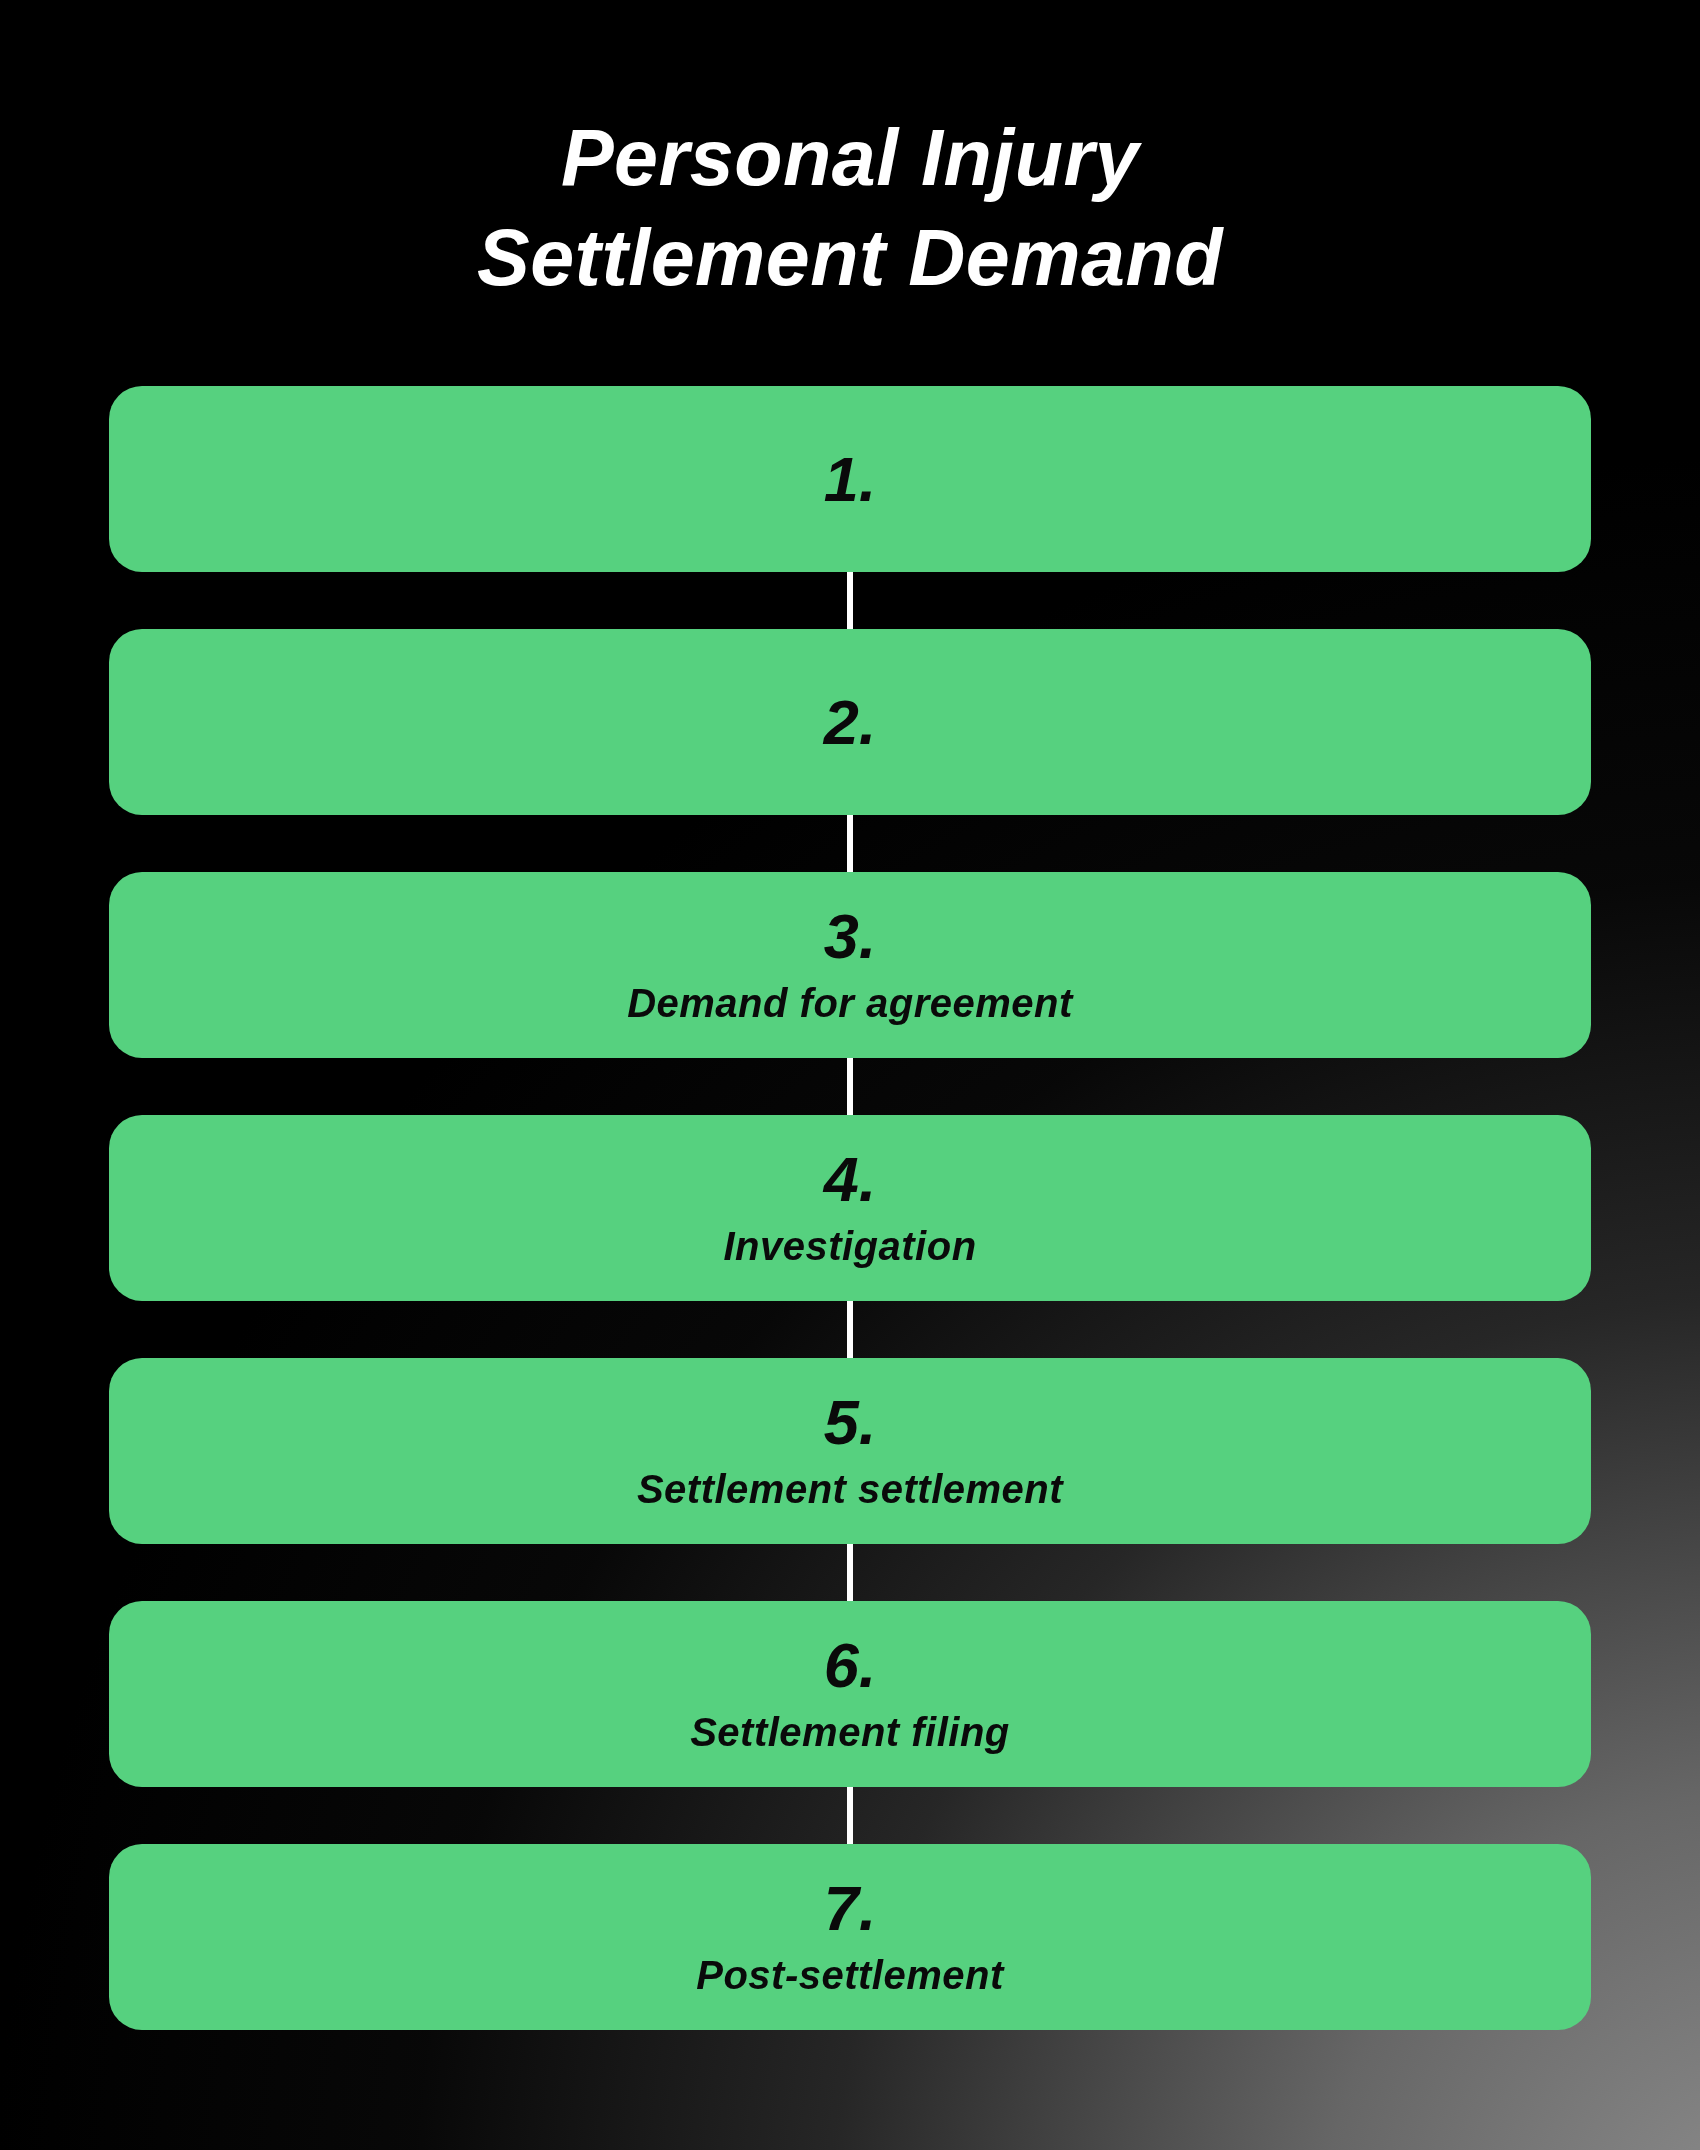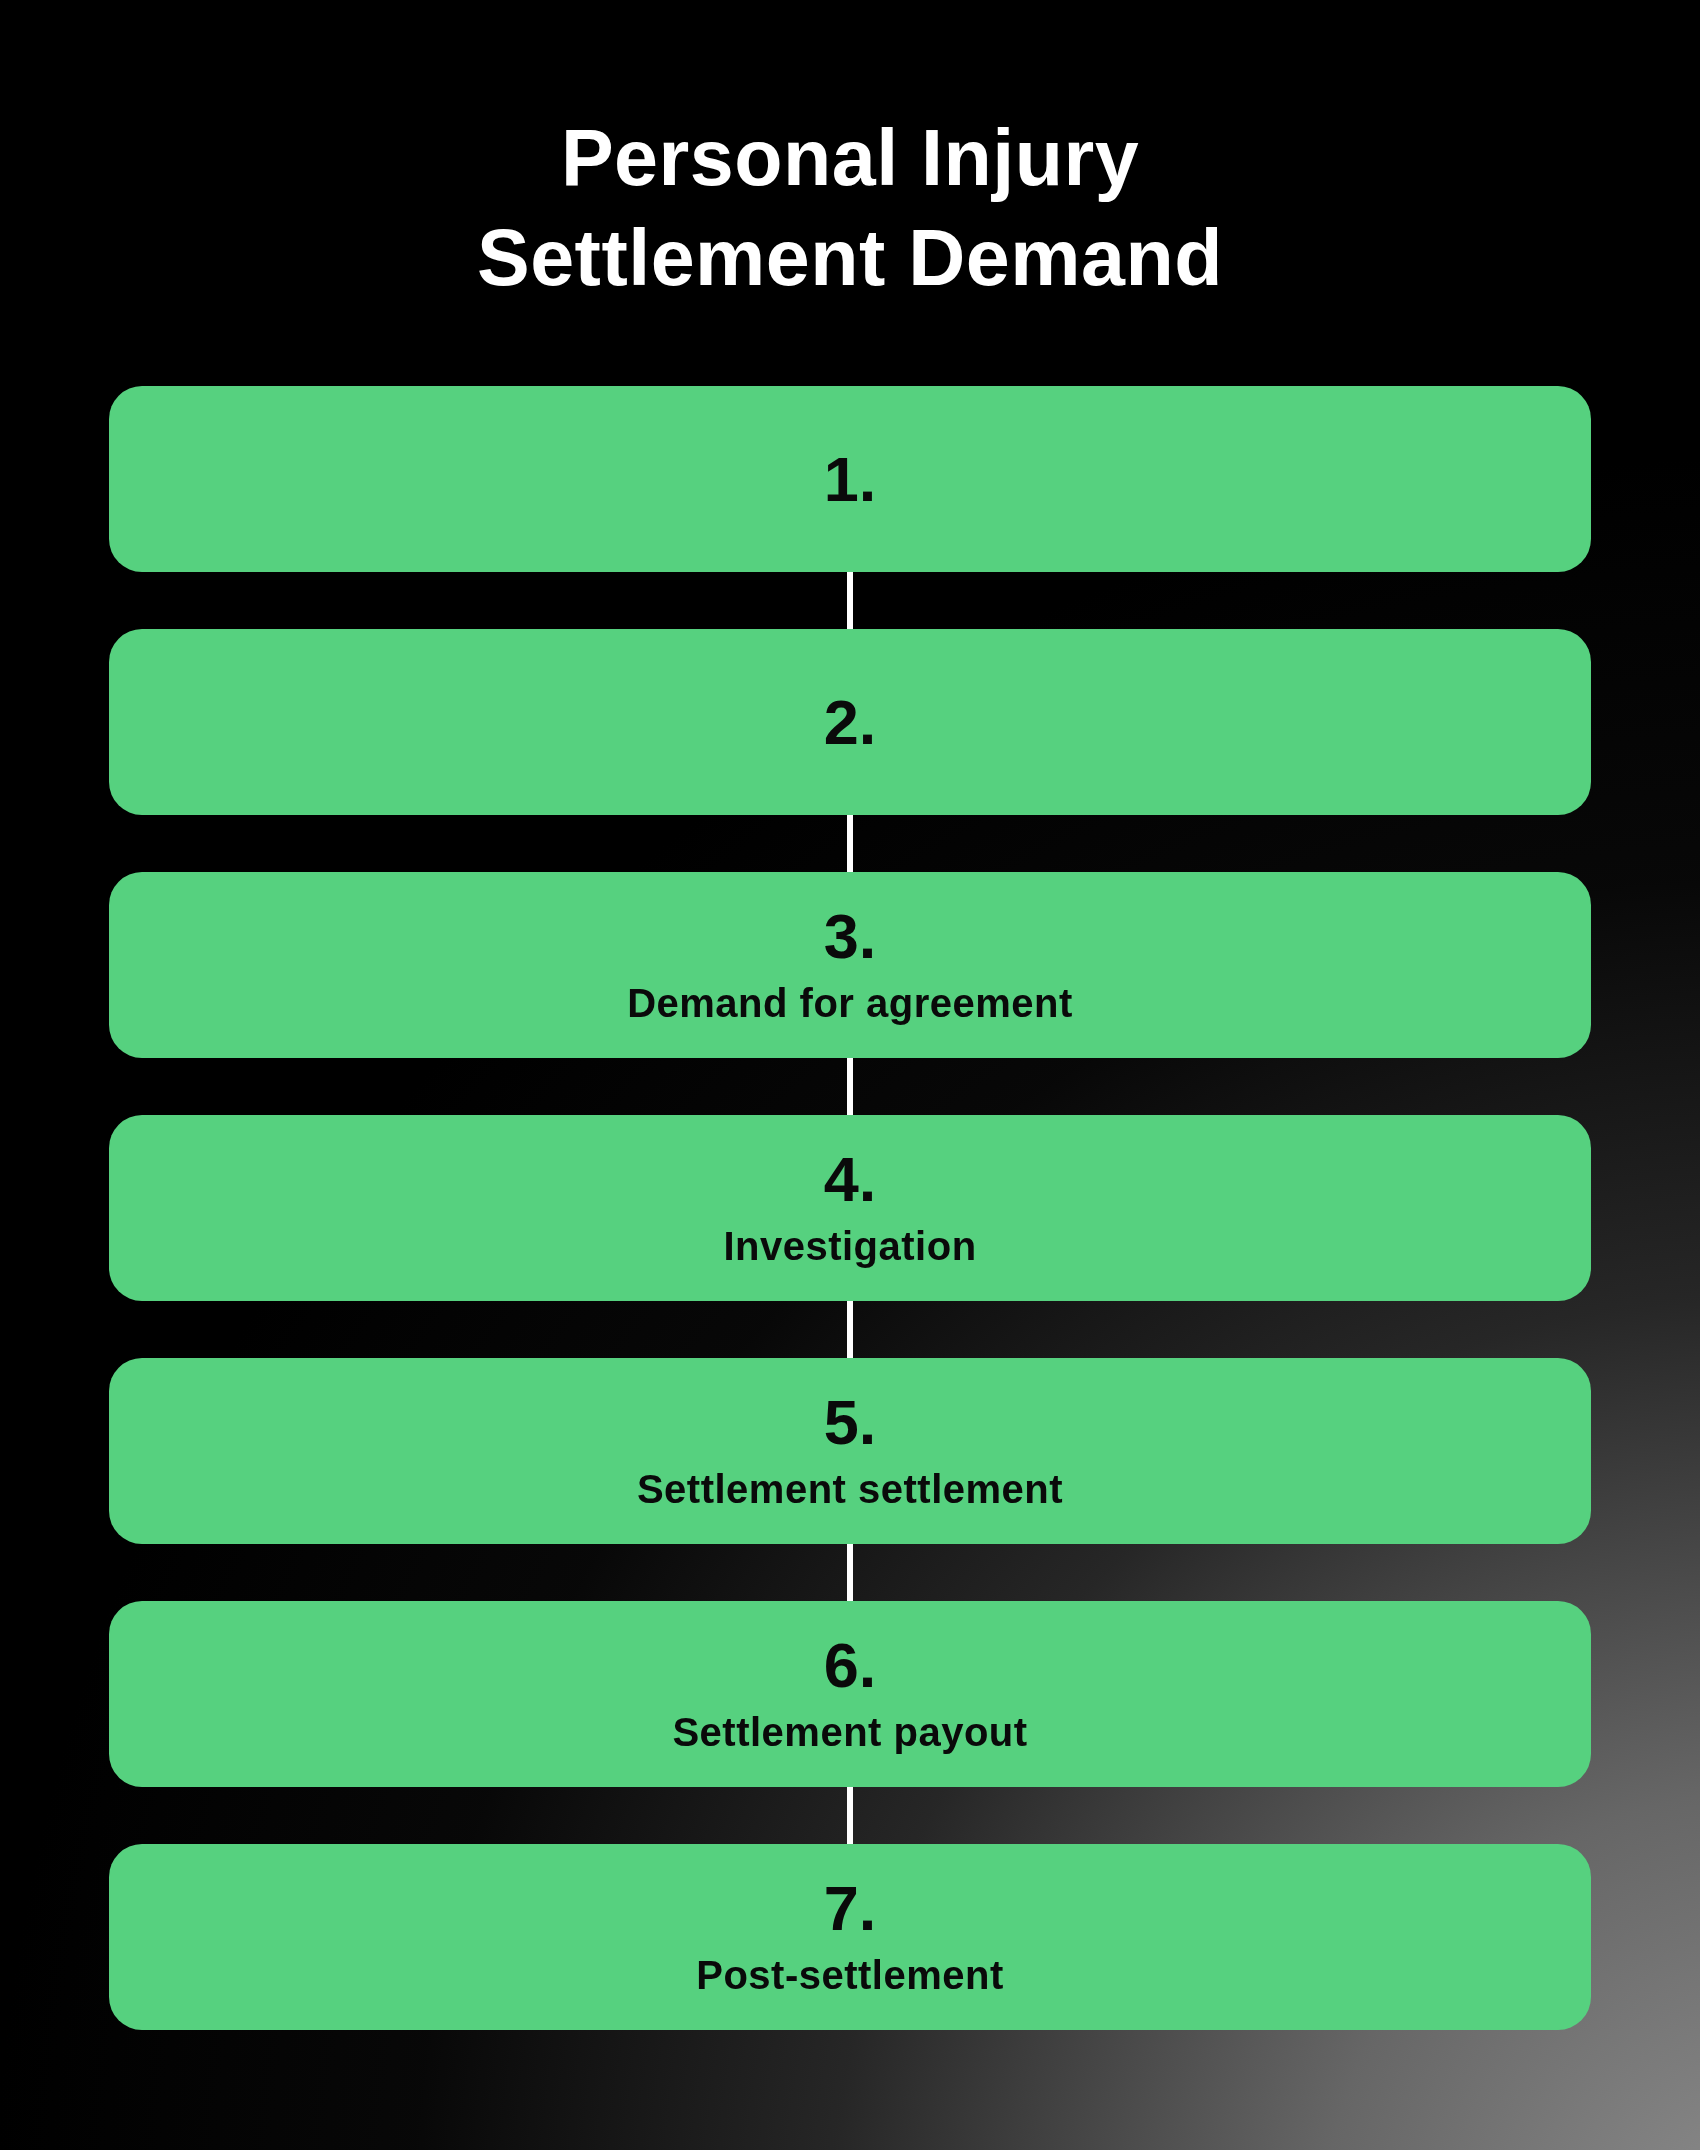--- a/index.html
+++ b/index.html
@@ -21,20 +21,21 @@
         rgba(70,70,70,0.55) 38%,
         rgba(25,25,25,0.30) 55%,
         rgba(0,0,0,0) 72%),
       var(--bg);
     overflow: hidden;
   }
   .canvas {
     width: 100%;
     height: 100%;
     position: relative;
+    font-style: italic;
   }
   .title {
     padding-top: 108px;
     text-align: center;
     color: var(--title-text);
     font-size: 79px;
     font-weight: 700;
     line-height: 1.26;
     letter-spacing: 0.5px;
   }
@@ -110,21 +111,21 @@
     <div class="connector"></div>
 
     <div class="box">
       <div class="num">5.</div>
       <div class="label">Settlement settlement</div>
     </div>
     <div class="connector"></div>
 
     <div class="box">
       <div class="num">6.</div>
-      <div class="label">Settlement payout</div>
+      <div class="label">Settlement filing</div>
     </div>
     <div class="connector"></div>
 
     <div class="box">
       <div class="num">7.</div>
       <div class="label">Post-settlement</div>
     </div>
 
   </div>
 </div>

